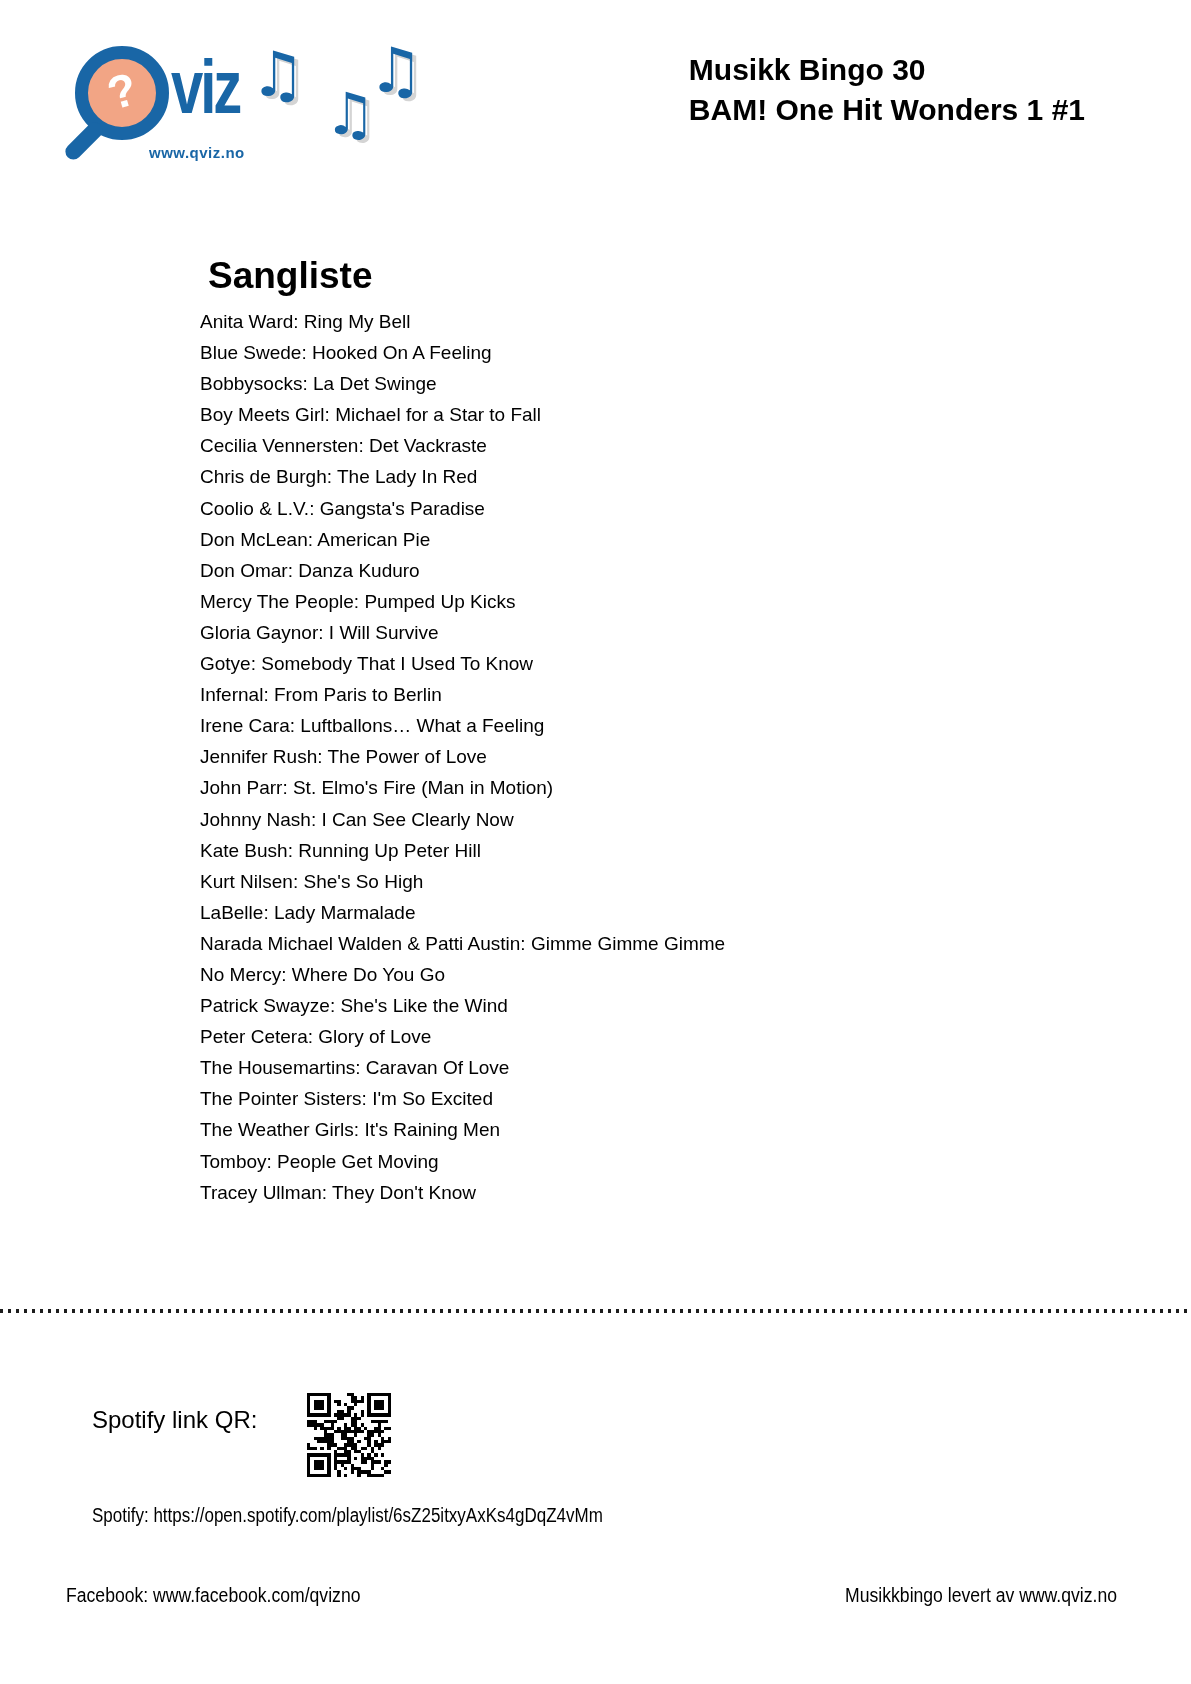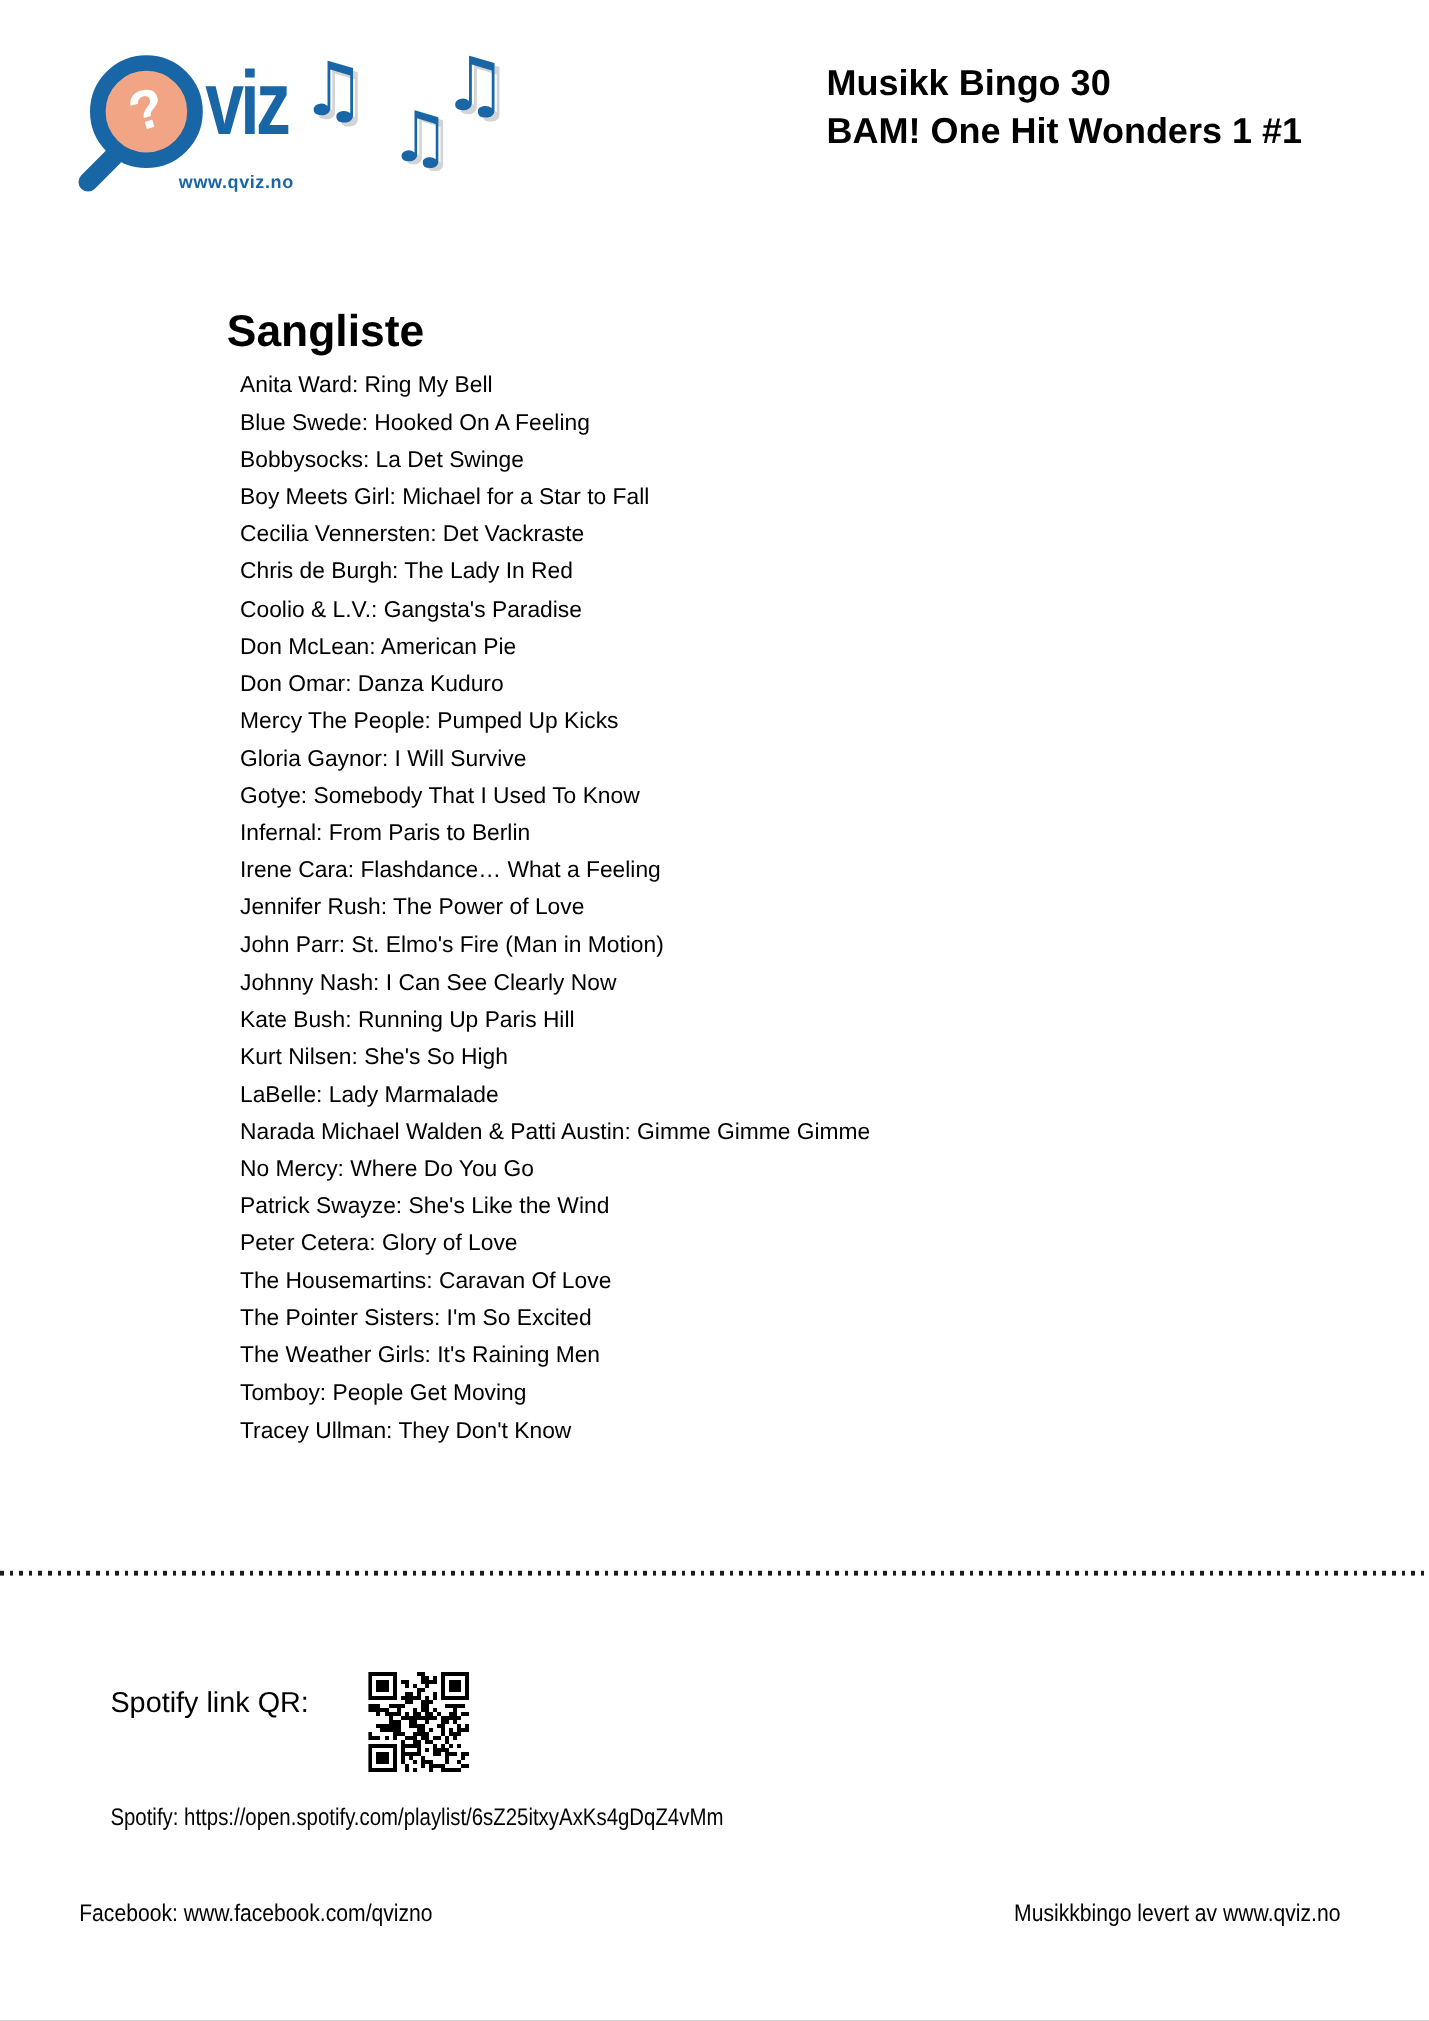--- a/index.html
+++ b/index.html
@@ -41,21 +41,21 @@
   }
   .note1{left:0px;  top:10px; font-size:62px;}
   .note2{left:74px; top:52px; font-size:58px;}
   .note3{left:118px; top:6px; font-size:62px;}
   .titles{
     position:absolute; right:106px; top:50px; text-align:left;
     font-size:30px; line-height:40px; font-weight:bold; white-space:nowrap;
   }
   
   .sangliste{
-    position:absolute; left:189px; top:256px;
+    position:absolute; left:208px; top:256px;
     font-size:37px; line-height:40px; font-weight:bold;text-align:right;
   }
   .songs{
     position:absolute; left:200px; top:306px;
     font-size:19px; line-height:31.1px; white-space:nowrap;
   }
   .song-row .artist{font-weight:normal;}
   
   .cutline{
     position:absolute; left:0; top:1309px; width:1191px; height:4px;
@@ -139,33 +139,33 @@
       <div class="song-row">
       <span class="artist">Gloria Gaynor</span><span class="sep">: </span><span class="title">I Will Survive</span>
     </div>
       <div class="song-row">
       <span class="artist">Gotye</span><span class="sep">: </span><span class="title">Somebody That I Used To Know</span>
     </div>
       <div class="song-row">
       <span class="artist">Infernal</span><span class="sep">: </span><span class="title">From Paris to Berlin</span>
     </div>
       <div class="song-row">
-      <span class="artist">Irene Cara</span><span class="sep">: </span><span class="title">Flashdance… What a Feeling</span>
+      <span class="artist">Irene Cara</span><span class="sep">: </span><span class="title">Luftballons… What a Feeling</span>
     </div>
       <div class="song-row">
       <span class="artist">Jennifer Rush</span><span class="sep">: </span><span class="title">The Power of Love</span>
     </div>
       <div class="song-row">
       <span class="artist">John Parr</span><span class="sep">: </span><span class="title">St. Elmo's Fire (Man in Motion)</span>
     </div>
       <div class="song-row">
       <span class="artist">Johnny Nash</span><span class="sep">: </span><span class="title">I Can See Clearly Now</span>
     </div>
       <div class="song-row">
-      <span class="artist">Kate Bush</span><span class="sep">: </span><span class="title">Running Up Paris Hill</span>
+      <span class="artist">Kate Bush</span><span class="sep">: </span><span class="title">Running Up Peter Hill</span>
     </div>
       <div class="song-row">
       <span class="artist">Kurt Nilsen</span><span class="sep">: </span><span class="title">She's So High</span>
     </div>
       <div class="song-row">
       <span class="artist">LaBelle</span><span class="sep">: </span><span class="title">Lady Marmalade</span>
     </div>
       <div class="song-row">
       <span class="artist">Narada Michael Walden &amp; Patti Austin</span><span class="sep">: </span><span class="title">Gimme Gimme Gimme</span>
     </div>

